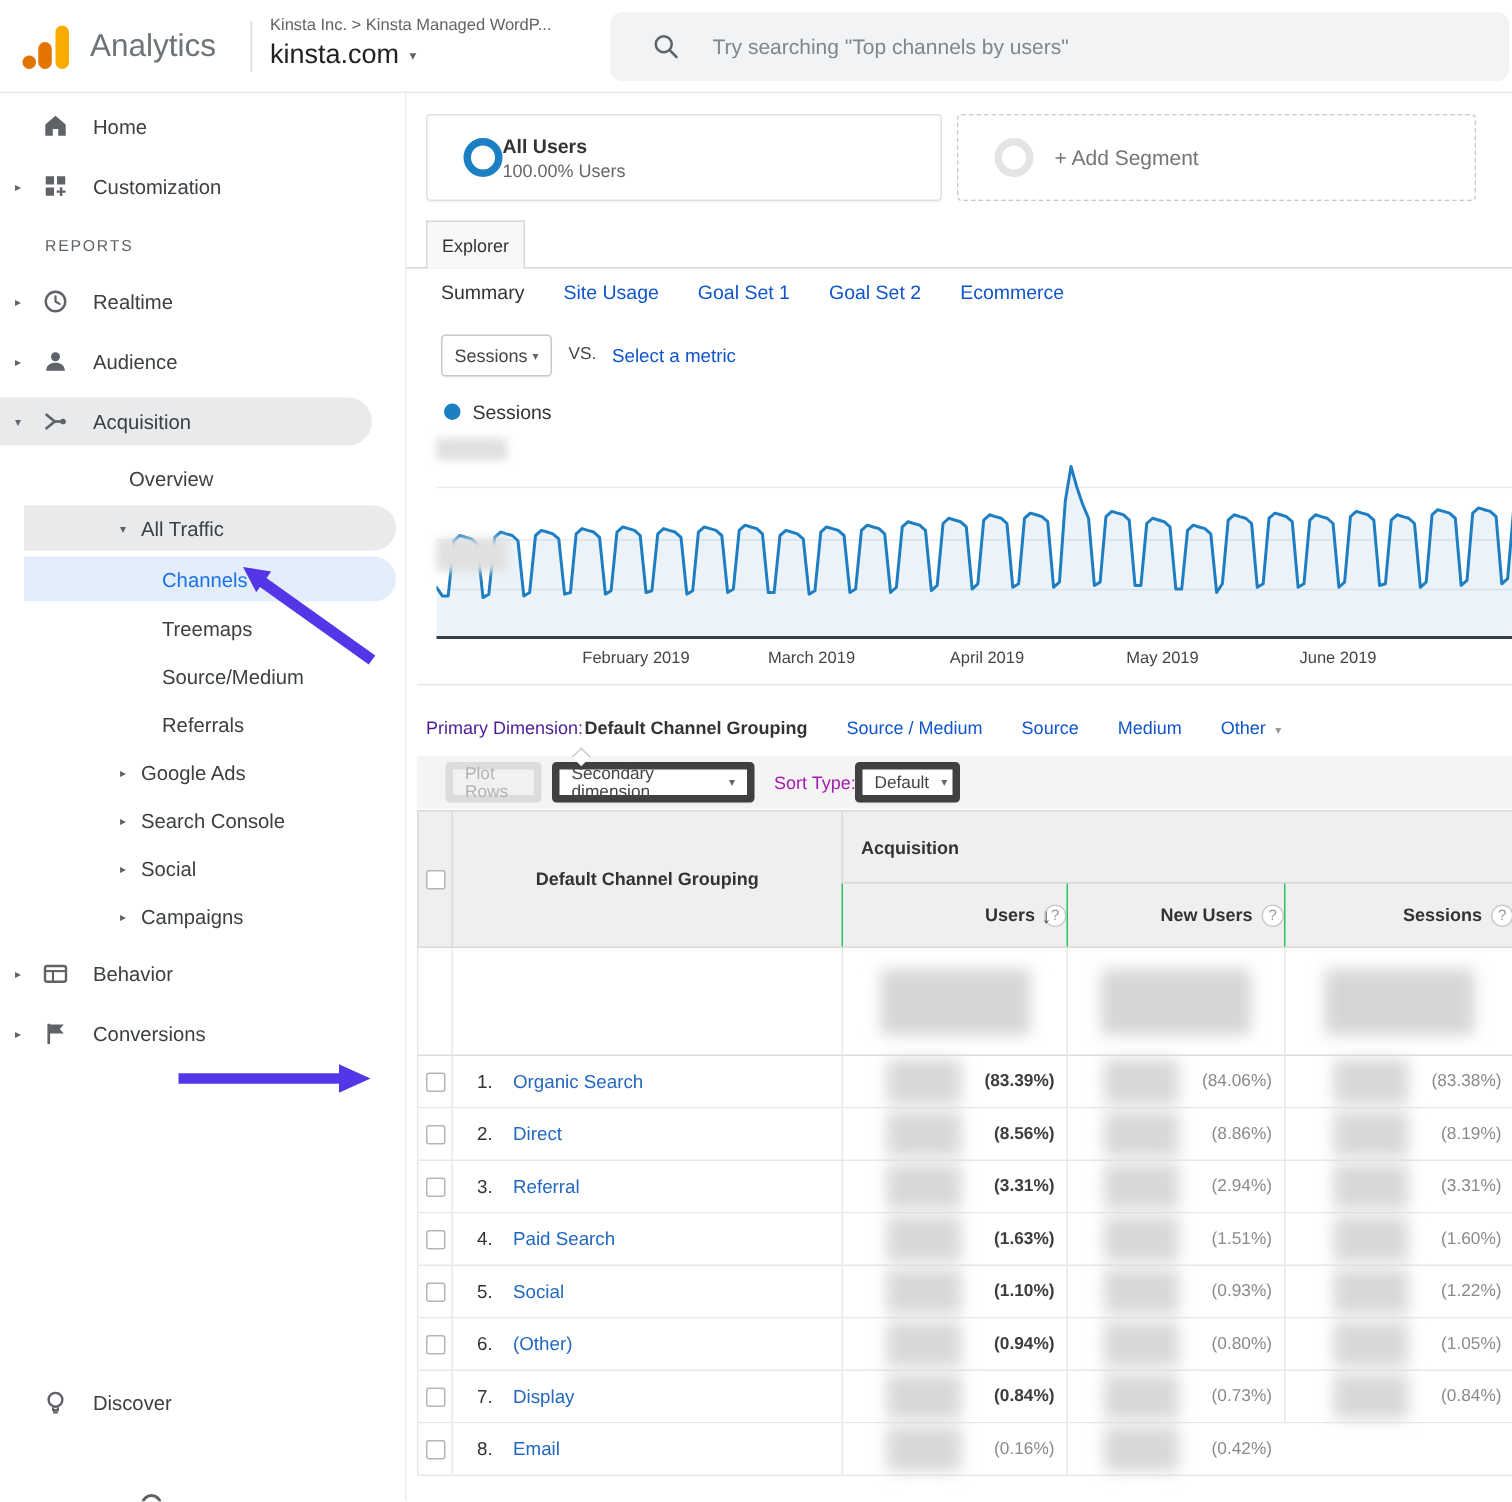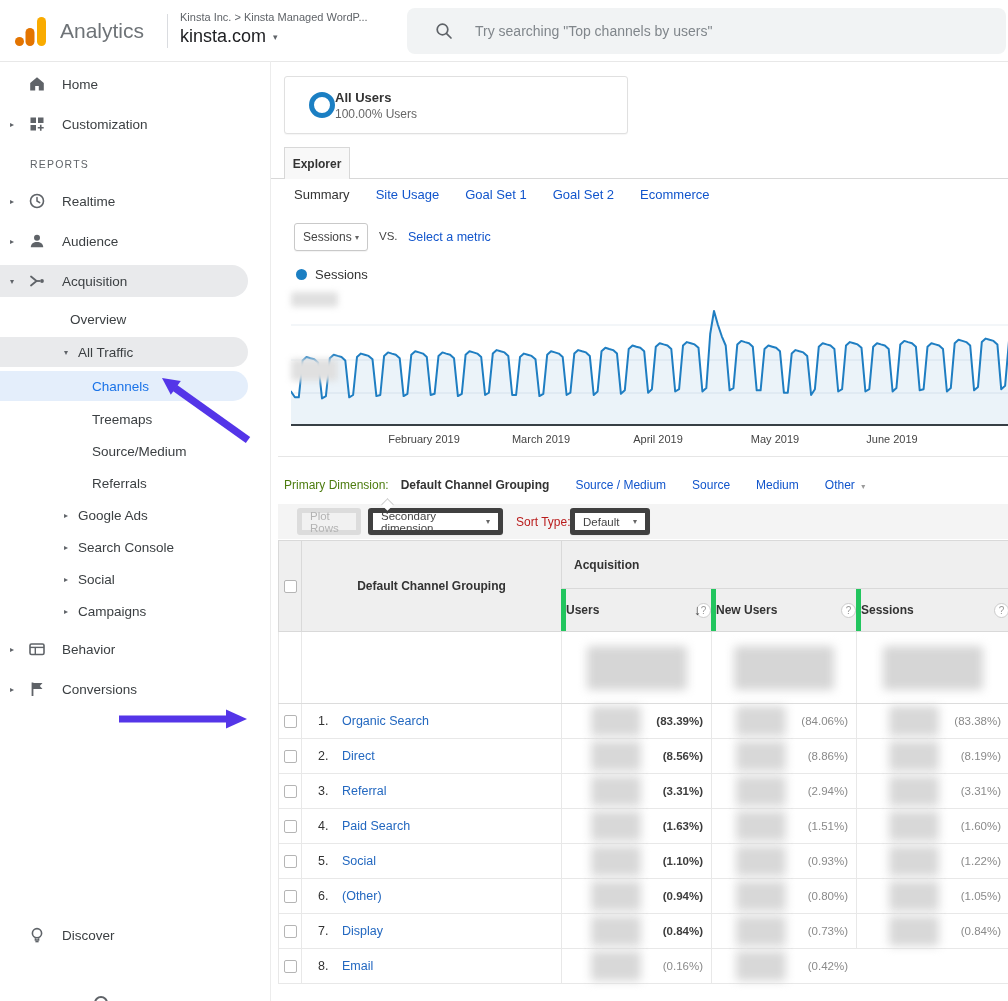--- a/index.html
+++ b/index.html
@@ -32,21 +32,21 @@
   .nav-item .lbl { position:absolute; left:62px; white-space:nowrap; }
   .section-label { height:16px; margin:18px 0 11px 0; padding-left:30px; font-size:10.5px;
                    letter-spacing:1.2px; color:#5f6368; }
   .pill { width:248px; border-radius:0 16px 16px 0; }
   .pill-gray { background:#e9eaec; }
   .pill-blue { background:#e4eefb; }
   .sub1 .lbl { left:70px; }
   .subc .caret2 { position:absolute; left:64px; font-size:8px; color:#5f6368; }
   .subc .lbl { left:78px; }
   .sub2 .lbl { left:92px; }
-  .nav-item.compact { height:28px; margin-bottom:4px; }
+  .nav-item.compact { height:28px; margin-bottom:4px;margin-left:16px; }
   .blue-text { color:#1a73e8; }
   .beta { font-size:8.5px; font-weight:bold; color:#e8710a; letter-spacing:0.5px;
           position:relative; top:-7px; margin-left:5px; }
   .gear-partial { position:absolute; left:94px; top:996px; width:14px; height:14px; border-radius:50%;
                   border:2px solid #5f6368; }
 
   
   .content { position:absolute; left:270px; top:61px; width:738px; height:940px; border-left:1px solid #ececec; }
 
   .seg-card { position:absolute; top:15px; height:58px; background:#fff; display:flex; align-items:center; cursor:pointer; }
@@ -55,21 +55,21 @@
   .ring { width:26px; height:26px; border-radius:50%; margin-left:24px; }
   .ring-blue { border:5px solid #1b7fc3; }
   .ring-gray { border:5px solid #e4e4e4; }
   .seg-text { }
   .seg-title { font-size:13px; font-weight:bold; color:#333; }
   .seg-sub { font-size:12px; color:#666; margin-top:2px; }
   .seg-add-label { margin-left:14px; font-size:14px; color:#757575; }
 
   .explorer-tab { position:absolute; left:13px; top:86px; width:66px; height:32px; background:#f8f8f8;
                   border:1px solid #d8d8d8; border-bottom:none; z-index:2; display:flex; align-items:center;
-                  justify-content:center; font-size:12px; font-weight:bold; color:#333; cursor:pointer; }
+                  justify-content:center; font-size:12px; font-weight:normal; color:#333; cursor:pointer; }
   .tabline { position:absolute; left:0; top:117px; width:738px; height:1px; background:#d8d8d8; }
   .subtabs { position:absolute; left:23px; top:126px; display:flex; gap:26px; font-size:13px; }
   .subtab { color:#1155cc; cursor:pointer; }
   .subtab.sel { color:#333; cursor:default; }
 
   .metric-btn { position:absolute; left:23px; top:162px; width:74px; height:28px; background:#fff;
                 border:1px solid #c9c9c9; border-radius:3px; display:flex; align-items:center;
                 justify-content:space-between; padding:0 8px; font-size:12px; color:#444;
                 box-shadow:0 1px 1px rgba(0,0,0,0.05); cursor:pointer; }
   .metric-btn .caret { font-size:8px; color:#666; }
@@ -83,50 +83,50 @@
   .chart-area { position:absolute; left:20px; top:233px; width:718px; height:132px;
                 border-bottom:2px solid #3a3a3a; }
   .blurbox { position:absolute; background:#e0e0e0; filter:blur(3px); border-radius:2px; z-index:3; }
   .blur-y1 { left:20px; top:231px; width:47px; height:15px; }
   .blur-y2 { left:20px; top:298px; width:47px; height:22px; }
   .month-labels { position:absolute; left:20px; top:372px; width:718px; height:14px; }
   .month-label { position:absolute; transform:translateX(-50%); font-size:11px; color:#444; white-space:nowrap; }
   .section-divider { position:absolute; left:7px; top:395px; width:731px; height:1px; background:#e6e6e6; }
 
   .primary-dim { position:absolute; left:13px; top:417px; display:flex; align-items:center; font-size:12px; }
-  .pd-label { color:#4d7c0f; margin-right:12px; }
+  .pd-label { color:#4c1d95; margin-right:1px; }
   .pd-selected { color:#333; font-weight:bold; margin-right:26px; cursor:default; }
   .pd-link { color:#1155cc; margin-right:26px; cursor:pointer; }
   .pd-other { color:#1155cc; cursor:pointer; }
   .pd-other .caret { font-size:8px; color:#9a9a9a; margin-left:3px; }
   .notch { position:absolute; left:112px; top:439px; width:9px; height:9px; background:#fff;
            border-left:1px solid #ccc; border-top:1px solid #ccc; transform:rotate(45deg); z-index:2; }
 
   .toolbar { position:absolute; left:7px; top:443px; width:731px; height:35px; background:#f4f4f4; }
   .tb-btn { position:absolute; top:4px; height:27px; background:#fff; border:5px solid #404040; border-radius:3px;
             font-size:11.5px; color:#444; display:flex; align-items:center; justify-content:space-between;
             padding:0 8px; cursor:pointer; box-shadow:0 1px 1px rgba(0,0,0,0.04); }
   .tb-btn .caret { font-size:8px; color:#666; margin-left:8px; }
   .btn-plotrows { left:19px; width:64px; background:#f1f1f1; border-color:#dcdcdc; color:#b3b3b3;
                   justify-content:center; box-shadow:none; cursor:default; }
   .btn-secondary { left:90px; width:135px; }
-  .sort-label { position:absolute; left:238px; top:11px; font-size:12px; color:#b91c1c; }
-  .btn-default { left:292px; width:80px;align-items:center; }
+  .sort-label { position:absolute; left:238px; top:11px; font-size:12px; color:#a21caf; }
+  .btn-default { left:292px; width:70px;align-items:center; }
 
   
   .dtable { position:absolute; left:7px; top:479px; width:731px; font-size:12px; }
   .thead { display:grid; grid-template-columns:23px 260px 150px 145px 153px; background:#efefef;
            border:1px solid #d9d9d9; border-left:none; }
   .th { position:relative; }
   .th-cb { grid-row:1 / span 2; border-left:1px solid #d9d9d9; display:flex; align-items:center; justify-content:center; }
   .th-dim { grid-row:1 / span 2; border-left:1px solid #d9d9d9; display:flex; align-items:center; justify-content:center;
             font-weight:bold; color:#333; }
   .th-group { grid-column:3 / span 3; height:48px; border-left:1px solid #d9d9d9; border-bottom:1px solid #d9d9d9;
               display:flex; align-items:center; padding-left:12px; font-weight:bold; color:#333; }
-  .th-metric { height:42px; border-left:5px solid #22c55e; display:flex; align-items:center; justify-content:space-between;
+  .th-metric { height:42px; border-left:1px solid #22c55e; display:flex; align-items:center; justify-content:flex-end;
                font-weight:bold; color:#333; gap:6px; cursor:pointer; }
   .help { width:15px; height:15px; border-radius:50%; border:1px solid #ccc; background:#fff; color:#999;
           font-size:10px; font-weight:normal; display:inline-flex; align-items:center; justify-content:center; cursor:pointer; }
   .sort-arrow { position:absolute; right:10px; font-size:14px; color:#555; font-weight:normal; }
 
   .totals-row { display:grid; grid-template-columns:23px 260px 150px 145px 153px; height:72px; background:#fff;
                 border-bottom:1px solid #dcdcdc; }
   .tot-cell { border-left:1px solid #e8e8e8; display:flex; align-items:center; justify-content:center; }
   .tot-cell:first-child { border-left:1px solid #e8e8e8; }
   .tblur { position:static; width:100px; height:44px; background:#d6d6d6; filter:blur(5px); border-radius:3px; }
@@ -322,20 +322,24 @@
   <div class="gear-partial"></div>
 
   <div class="content">
 
     <div class="seg-card seg-all">
       <div class="ring ring-blue"></div>
       <div class="seg-text">
         <div class="seg-title">All Users</div>
         <div class="seg-sub">100.00% Users</div>
       </div>
+    </div>
+    <div class="seg-card seg-add">
+      <div class="ring ring-gray"></div>
+      <div class="seg-add-label">+ Add Segment</div>
     </div>
 
     <div class="explorer-tab">Explorer</div>
     <div class="tabline"></div>
     <div class="subtabs">
       <span class="subtab sel">Summary</span>
       <span class="subtab">Site Usage</span>
       <span class="subtab">Goal Set 1</span>
       <span class="subtab">Goal Set 2</span>
       <span class="subtab">Ecommerce</span>

